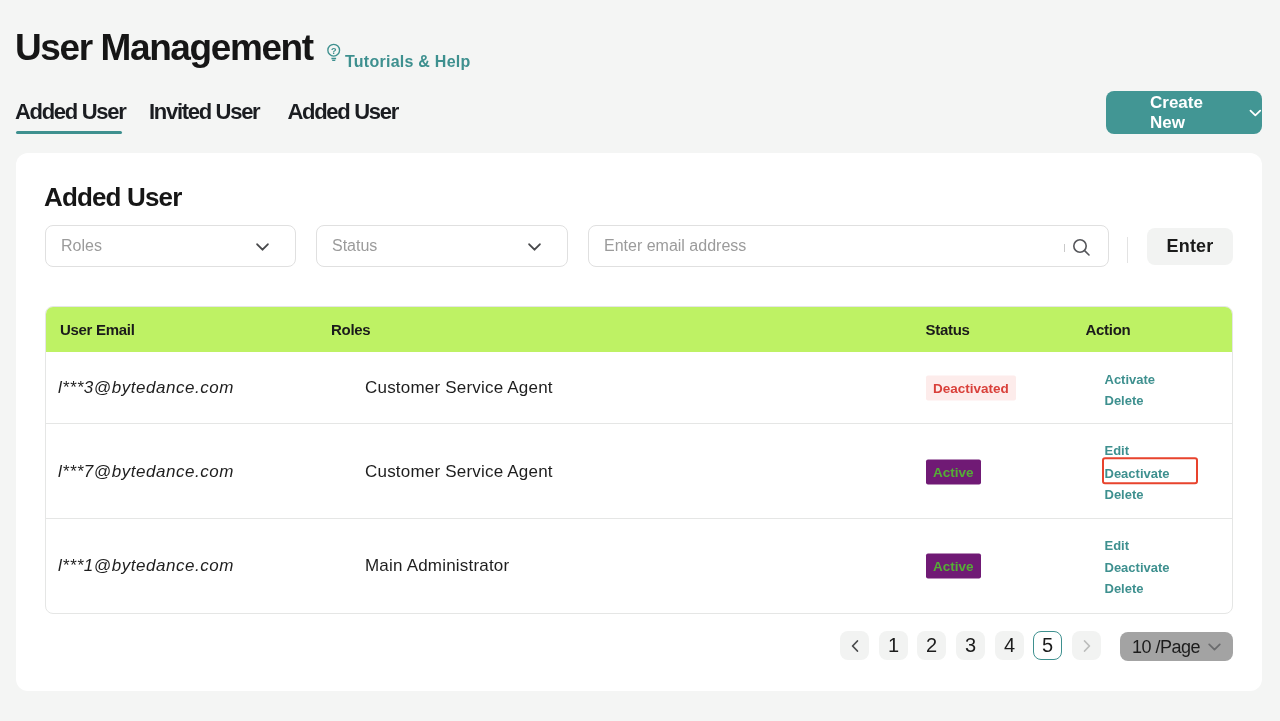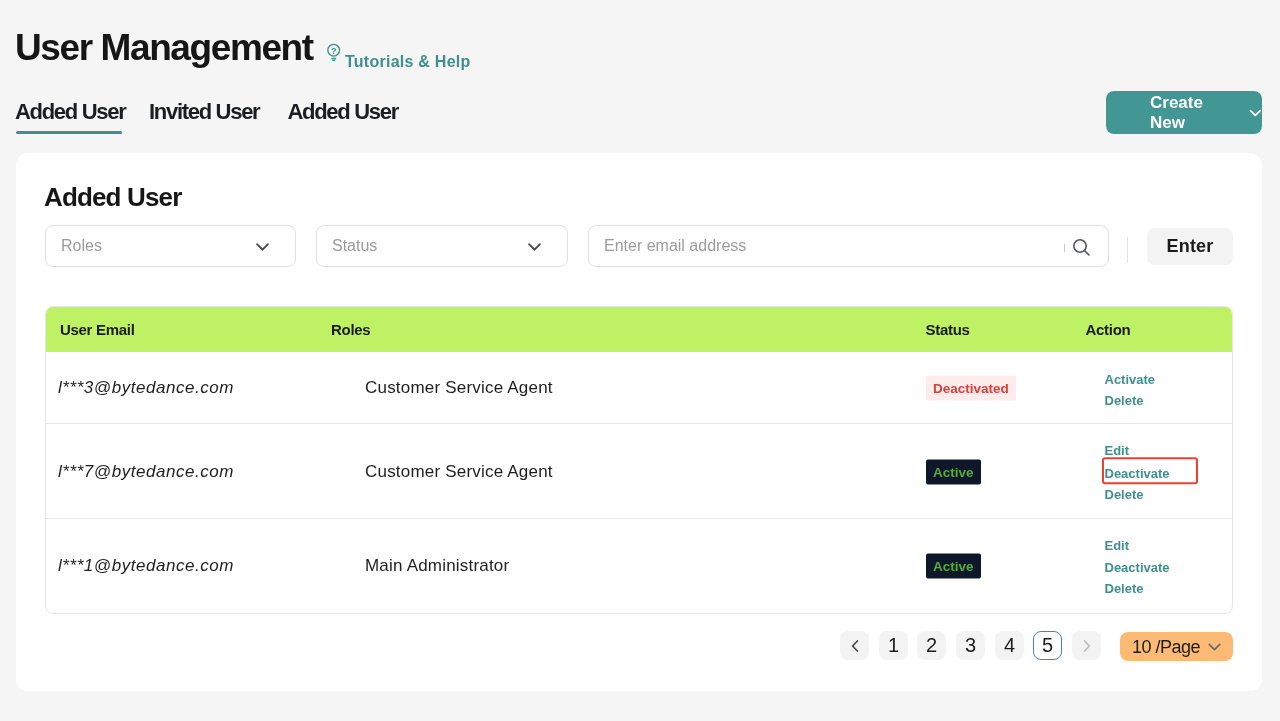--- a/index.html
+++ b/index.html
@@ -38,29 +38,29 @@
 #row1 { height:71px; }
 #row2 { height:95px; }
 #row3 { height:93px; }
 .email, .role { position:absolute; font-size:17px; color:#1e1e1e; top:calc(50% + 0.5px); transform:translateY(-50%); }
 .email { letter-spacing:0.55px;font-style:italic; }
 .role { letter-spacing:0.2px;margin-left:32px; }
 .email { left:12px; }
 .role { left:287px; }
 .chip { position:absolute; left:880px; top:calc(50% + 0.5px); transform:translateY(-50%); height:25px; border-radius:2px; font-size:13.5px; font-weight:700; display:flex; align-items:center; padding:0 7px; }
 .chip.red { background:#fdeceb; color:#d9403a; }
-.chip.green { background:#0f172a; color:#55ad36; }
+.chip.green { background:#701a75; color:#55ad36; }
 .acts { position:absolute; left:1058.5px; top:calc(50% + 2px); transform:translateY(-50%); }
 .acts div { font-size:13px; font-weight:700; color:#3e908f; line-height:21.5px; }
 .redbox { position:absolute; left:-3px; top:-6px; width:96px; height:27.5px; border:2.5px solid #e8432d; border-radius:3px; }
 
 .pag { position:absolute; top:478px; height:29px; border-radius:8px; background:#f2f3f2; display:flex; align-items:center; justify-content:center; font-size:16px; color:#1c1c1c; }
 .pag.num { width:29px; font-size:20px; }
 .pag.cur { background:#fff; border:1.5px solid #3e908f; }
-.psize { position:absolute; left:1104px; top:479px; width:113px; height:29px; background:#fdba74; border-radius:8px; display:flex; align-items:center; justify-content:center; gap:8px; font-size:18px; letter-spacing:-0.5px; color:#1c1c1c; padding-top:1.5px; }
+.psize { position:absolute; left:1104px; top:479px; width:113px; height:29px; background:#a3a3a3; border-radius:8px; display:flex; align-items:center; justify-content:center; gap:8px; font-size:18px; letter-spacing:-0.5px; color:#1c1c1c; padding-top:1.5px; }
 </style>
 </head>
 <body>
 <div id="page">
   <h1>User Management</h1>
   <div class="help">
     <svg width="14" height="18" viewBox="0 0 14 18" fill="none" stroke="#3e908f" stroke-width="1.35">
       <circle cx="6.7" cy="7.2" r="5.85"></circle>
       <path d="M4.4 15.5 h4.7 M5.2 17.3 h3.1"></path>
       <text x="6.75" y="10.6" font-size="9.2" text-anchor="middle" fill="#3e908f" stroke="none" font-weight="700" font-family="Liberation Sans">?</text>

